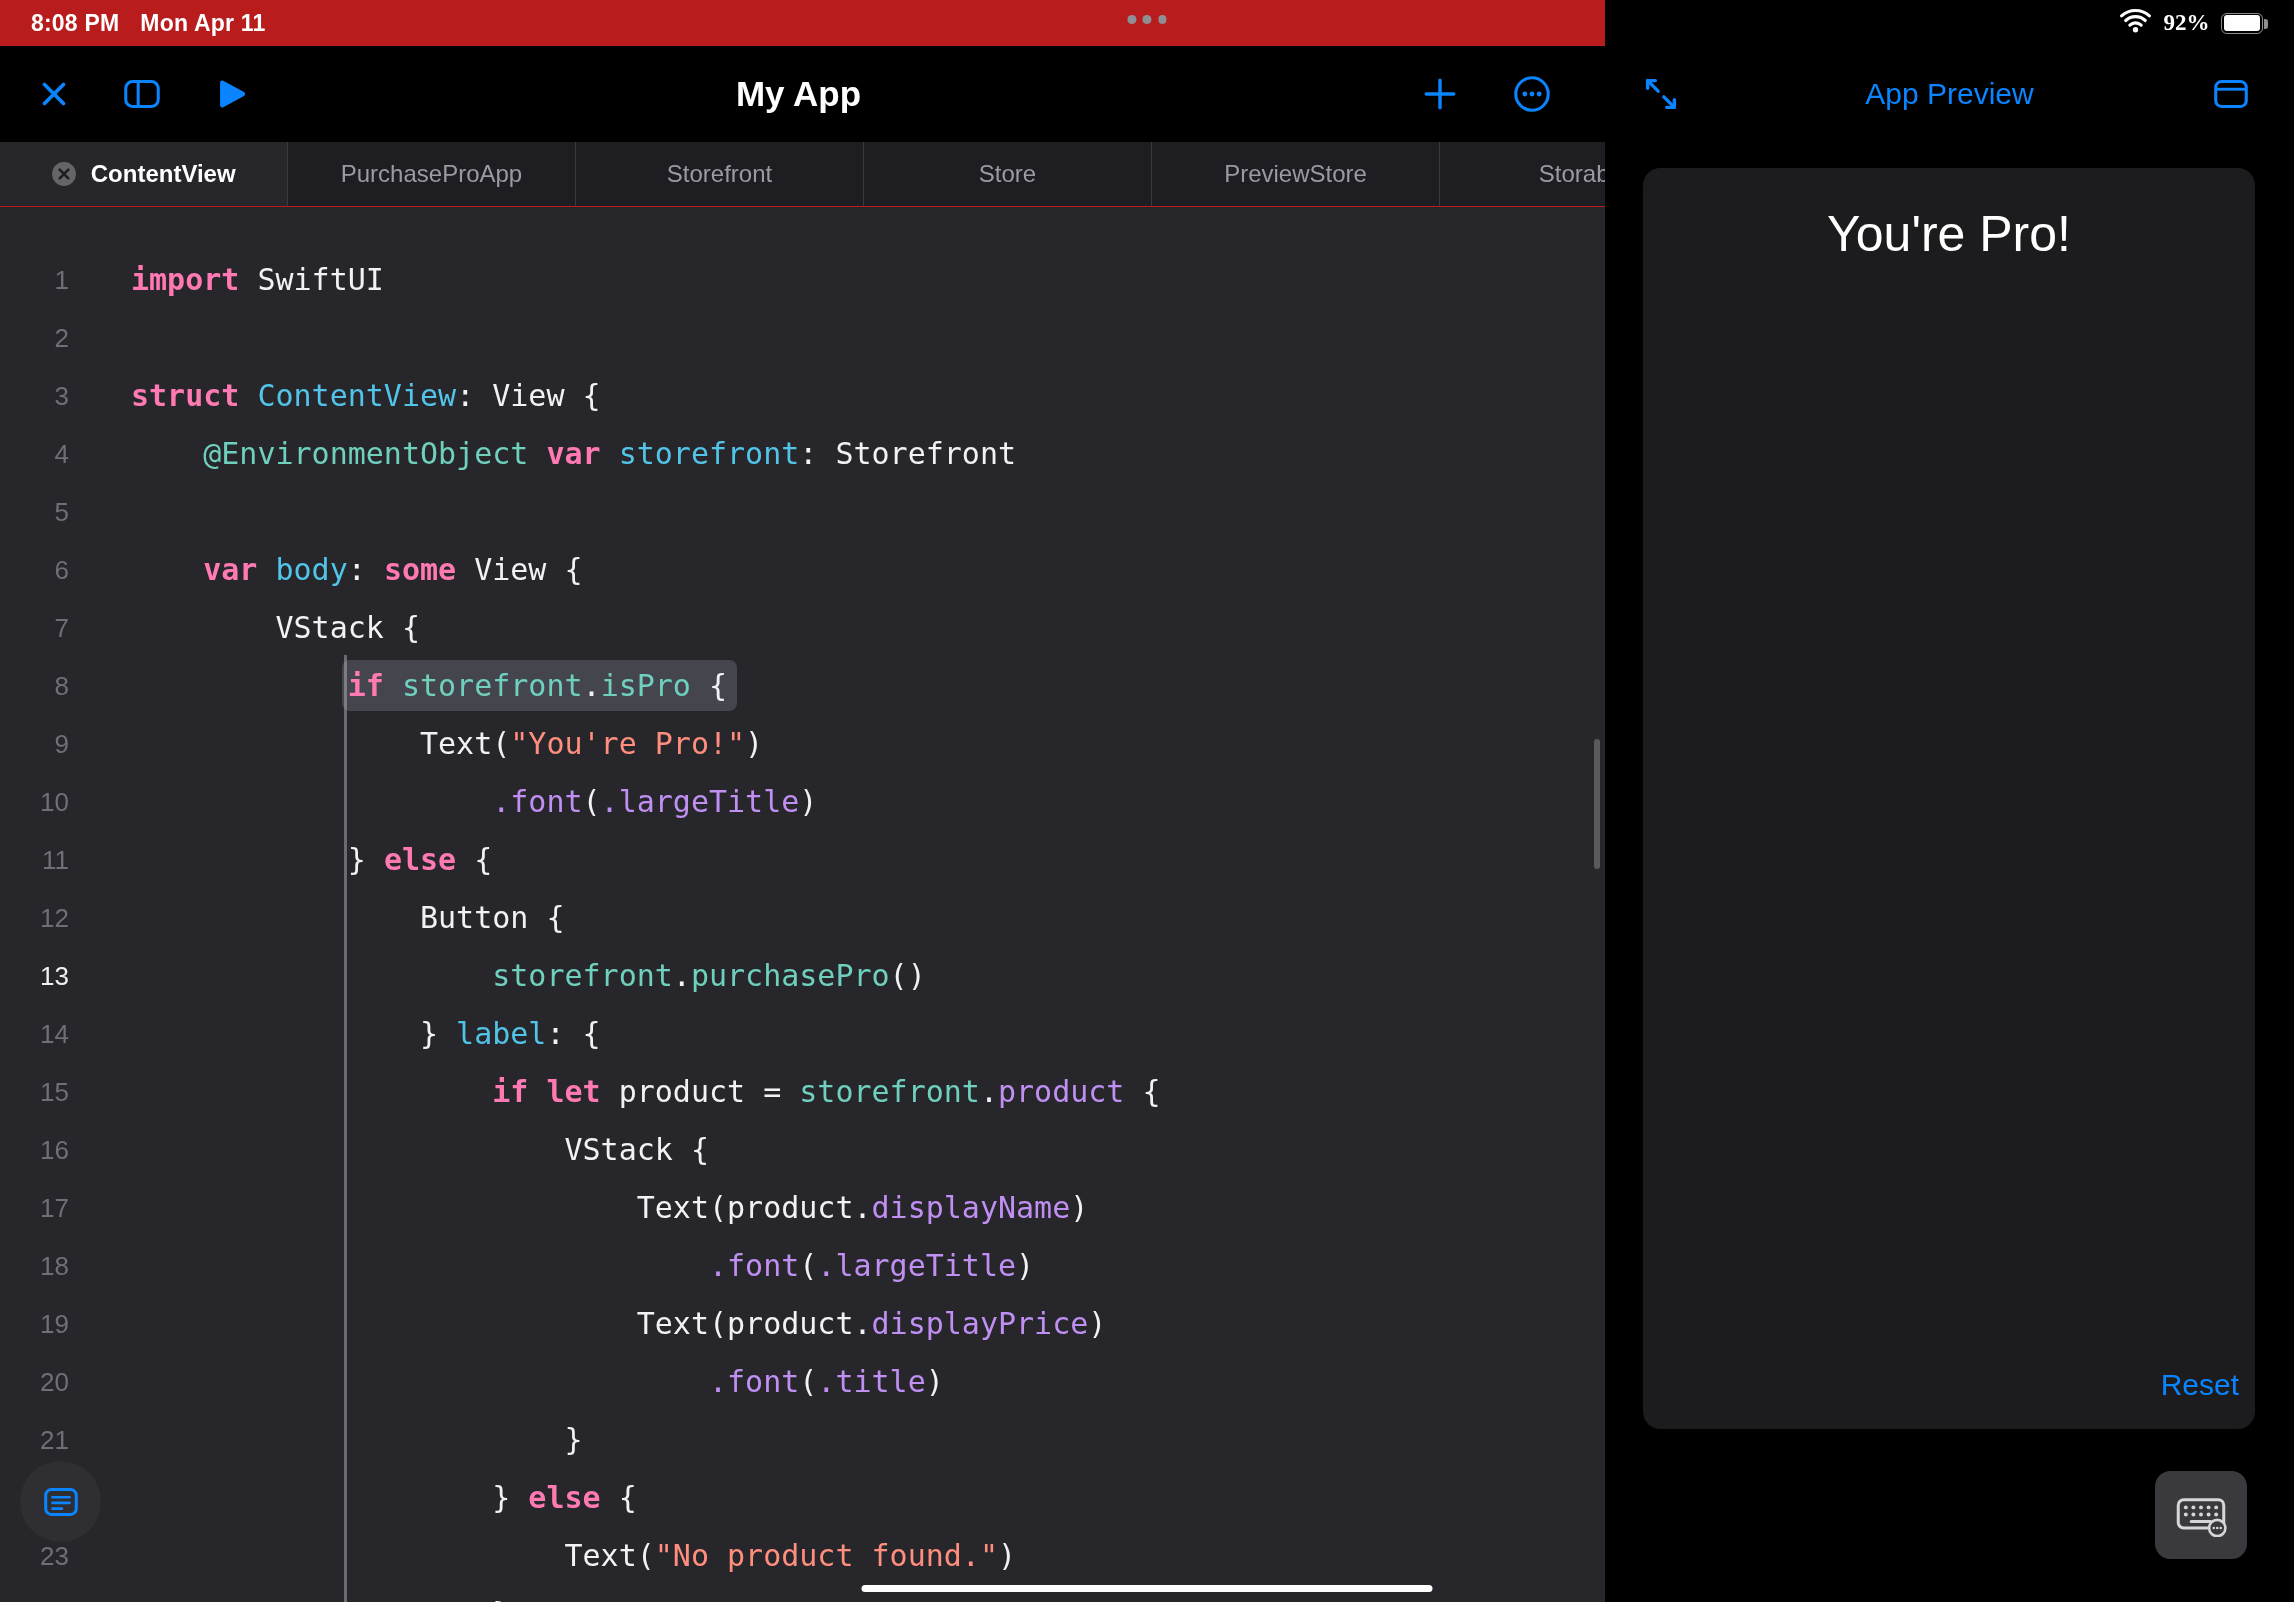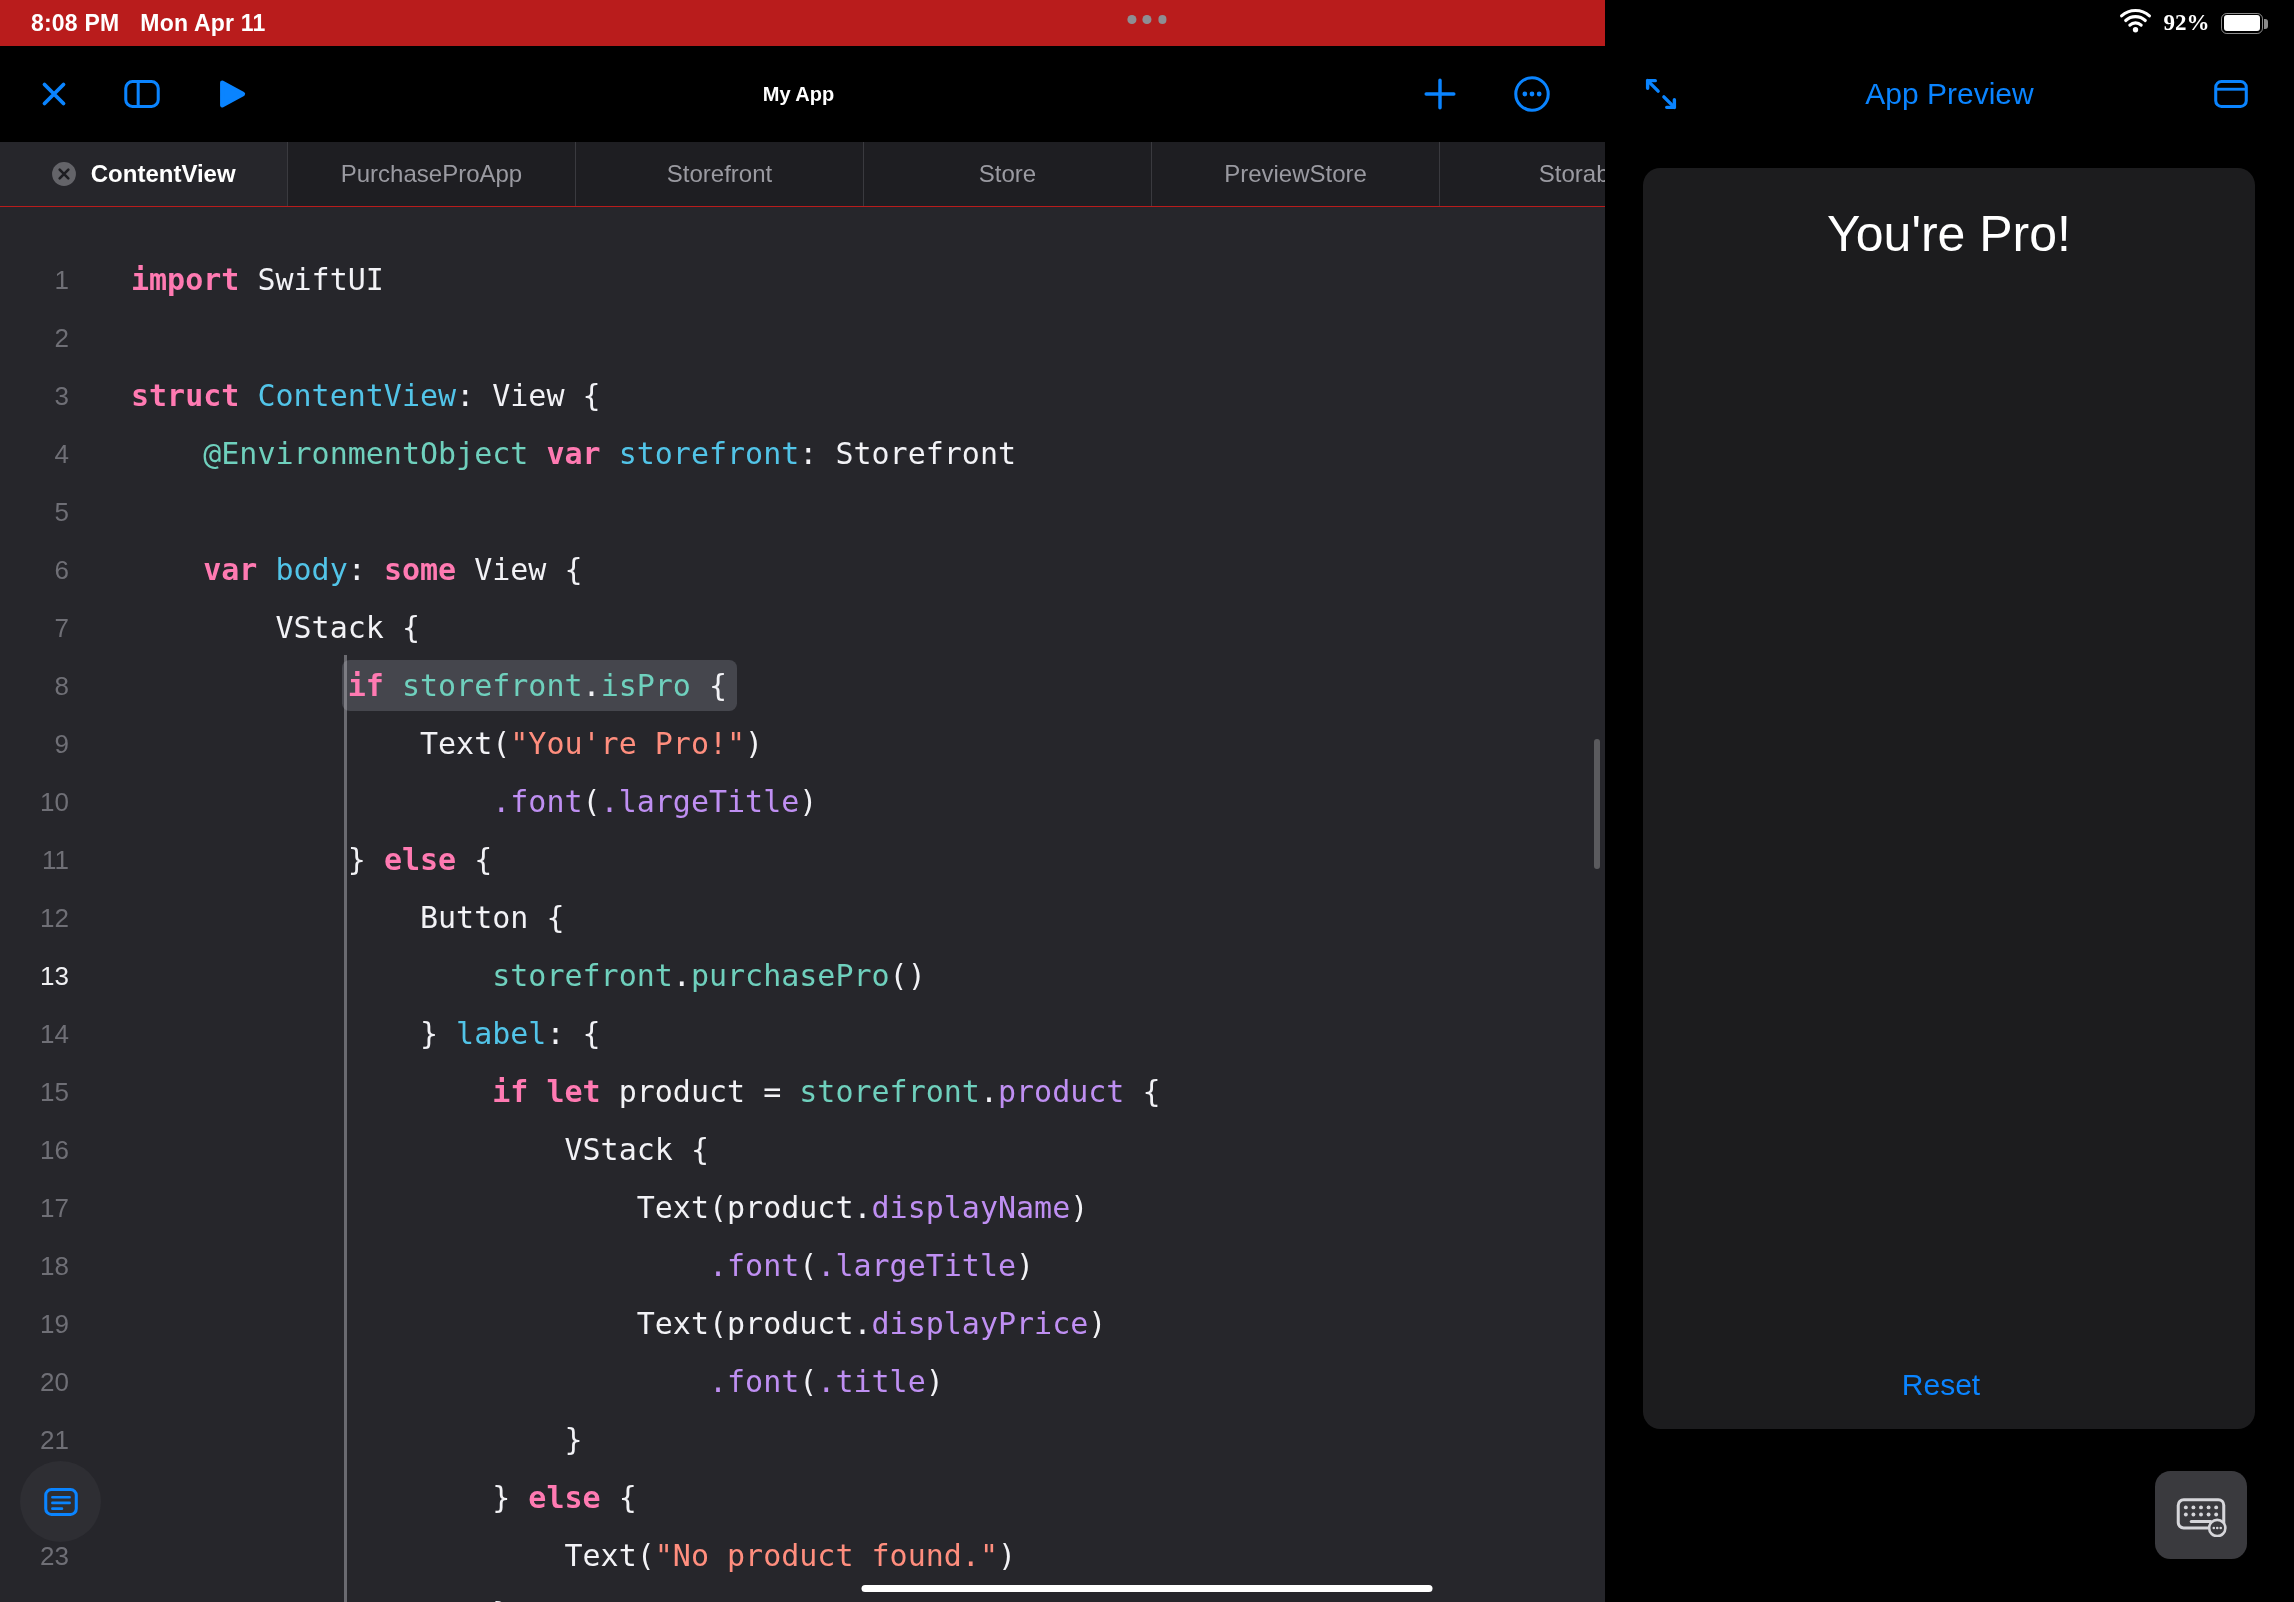--- a/index.html
+++ b/index.html
@@ -19,21 +19,21 @@
     border-radius:5.8px; }
   .battery .fill { position:absolute; left:1.9px; top:1.9px; bottom:1.9px; width:90%; background:#fff; border-radius:2.9px; }
   .battery .nub { position:absolute; right:-5.8px; top:5.8px; width:3.8px; height:9.6px; background:rgba(255,255,255,.55);
     border-radius:0 2.9px 2.9px 0; }
 
   
   .toolbar { position:absolute; top:46px; left:0; width:1605px; height:96px; background:#000; }
   .tb-left { position:absolute; left:33px; top:0; height:100%; display:flex; align-items:center; gap:46px; }
   .tb-right { position:absolute; right:52px; top:0; height:100%; display:flex; align-items:center; gap:50px; }
   .tb-title { position:absolute; left:0; right:8px; top:0; height:100%; display:flex;
-    align-items:center; justify-content:center; font-size:20px; font-weight:700; }
+    align-items:center; justify-content:center; font-size:35px; font-weight:700; }
   .icon-btn { width:42px; height:42px; display:flex; align-items:center; justify-content:center; cursor:pointer; }
 
   
   .tab-bar { position:absolute; top:142px; left:0; width:1605px; height:64px; background:#1e1e22;
     display:flex; overflow:hidden; }
   .tab { flex:0 0 288px; width:288px; display:flex; align-items:center; justify-content:center; gap:13.4px;
     font-size:24px; color:#9a9aa1; border-right:1px solid #3a3a3f; white-space:nowrap; cursor:pointer; }
   .tab.active { background:#26262b; color:#fff; font-weight:600; border-right:1px solid #3a3a3f; }
 
   
@@ -70,21 +70,21 @@
   
   .preview-panel { position:absolute; left:1605px; top:0; width:689px; height:1602px; background:#000; }
   .preview-header { position:absolute; top:46px; left:0; right:0; height:96px; }
   .ph-expand { position:absolute; left:35px; top:27px; }
   .ph-title { position:absolute; left:0; right:0; top:0; height:100%; display:flex; align-items:center;
     justify-content:center; color:#0a84ff; font-size:30px; font-weight:500; }
   .ph-window { position:absolute; right:42px; top:27px; }
   .preview-card { position:absolute; left:38px; top:168px; width:612px; height:1261px; background:#1c1c1e;
     border-radius:17.3px; overflow:hidden; }
   .preview-text { margin-top:37px; text-align:center; font-size:50px; color:#fff; }
-  .reset-btn { position:absolute; bottom:27px; left:0; right:16px; text-align:center; color:#0a84ff;
+  .reset-btn { position:absolute; bottom:27px; left:0; right:16px; text-align:right; color:#0a84ff;
     font-size:30px; cursor:pointer; }
 </style>
 </head>
 <body>
 
 <div class="screen">
 
   <div class="status-bar">
     <div class="status-left">
       <span>8:08 PM</span>

